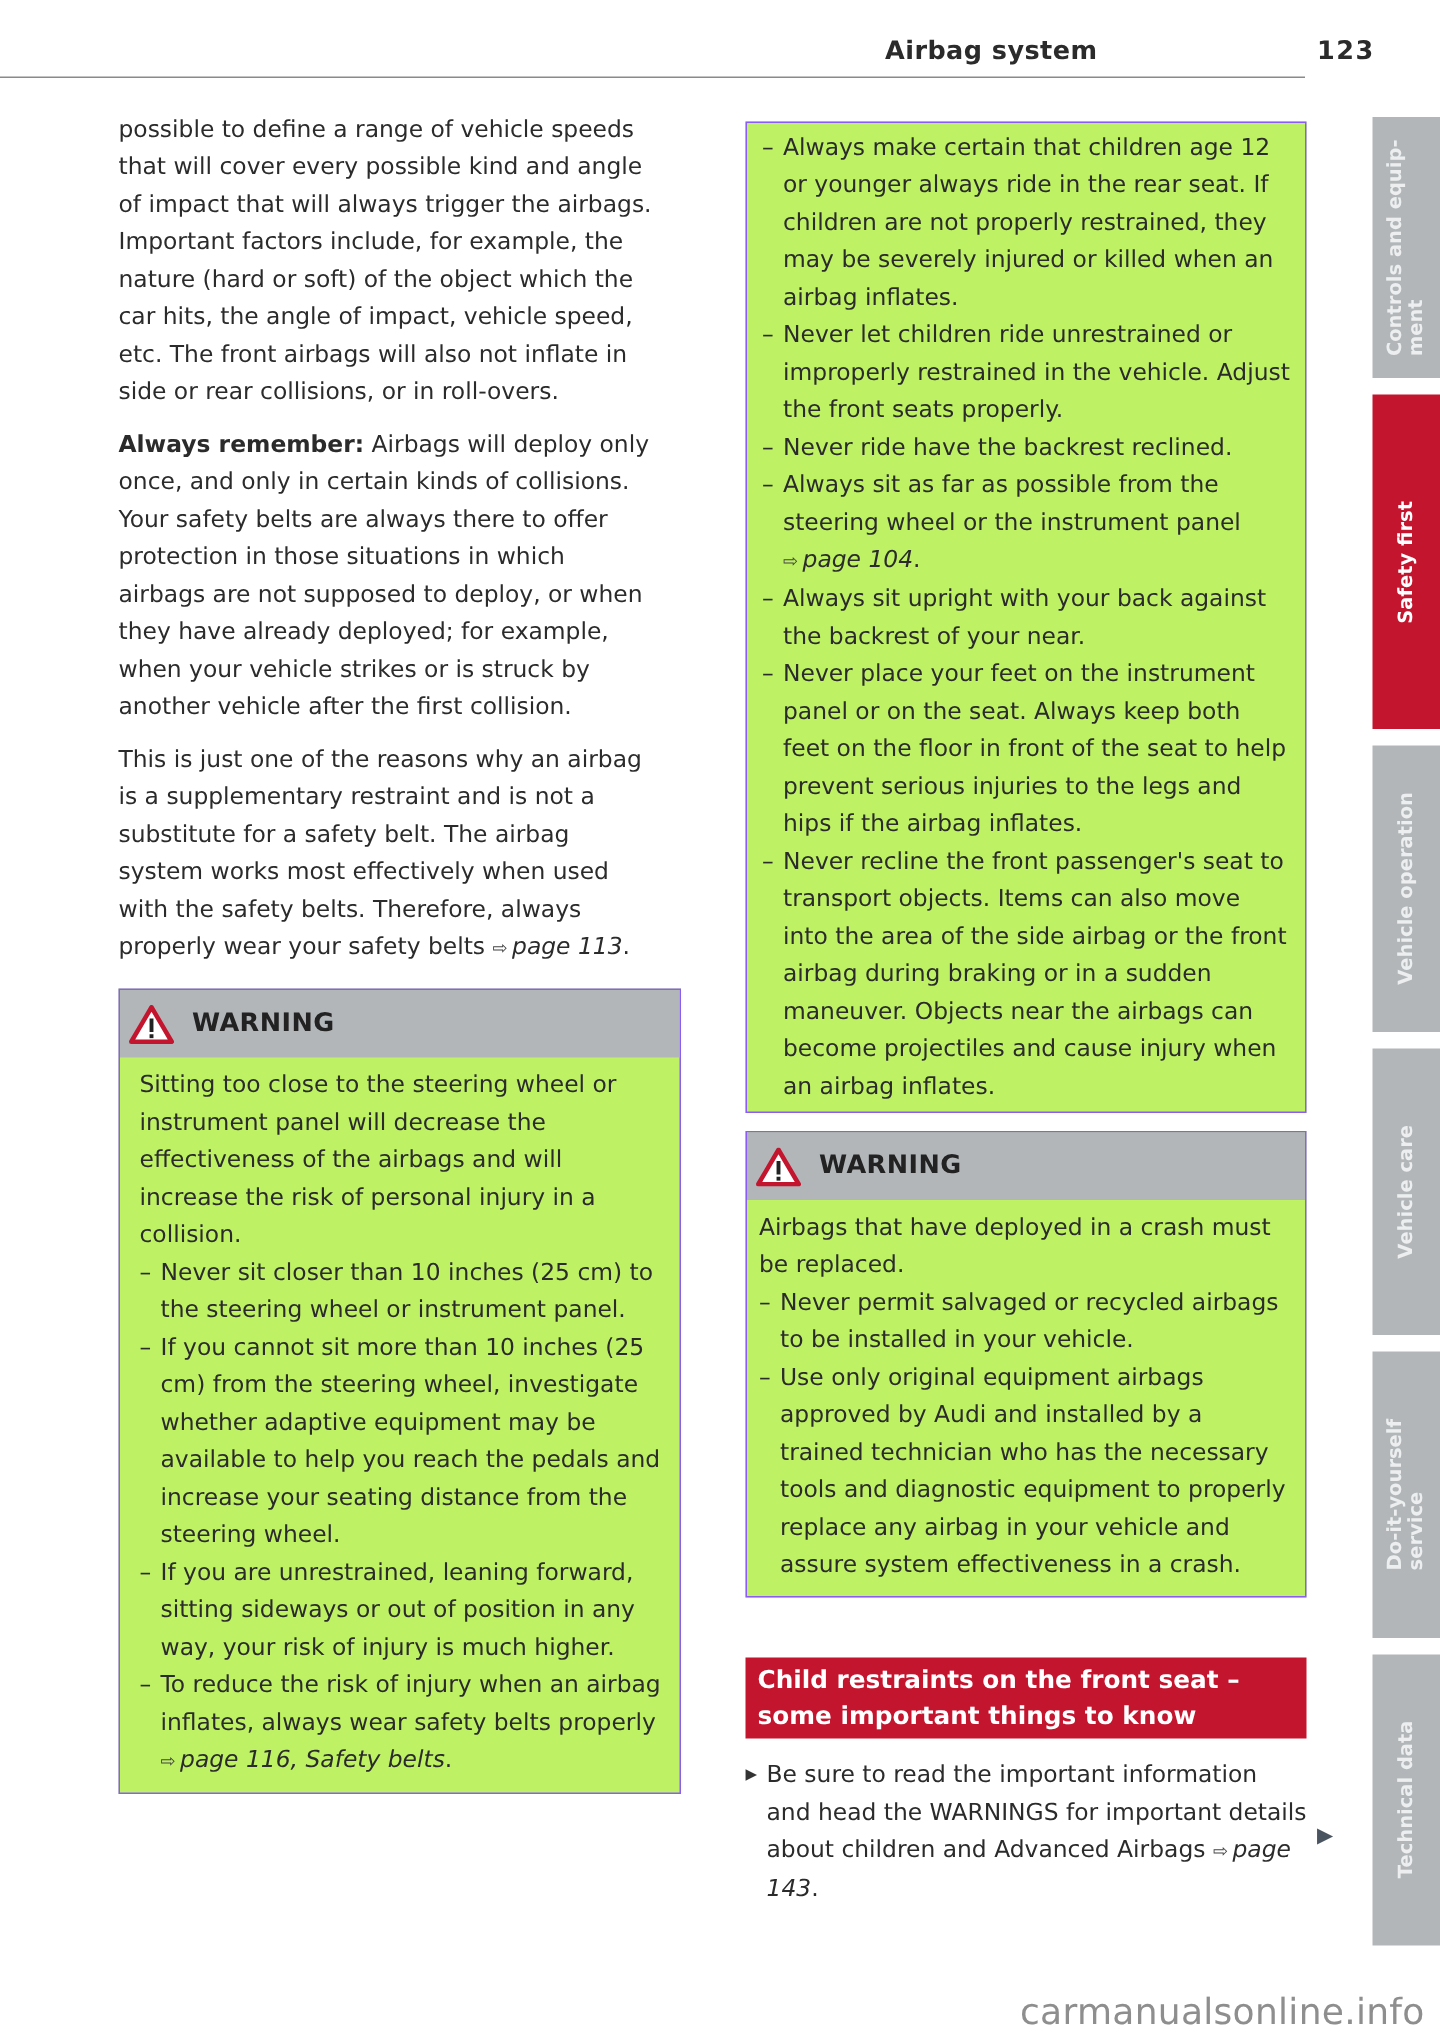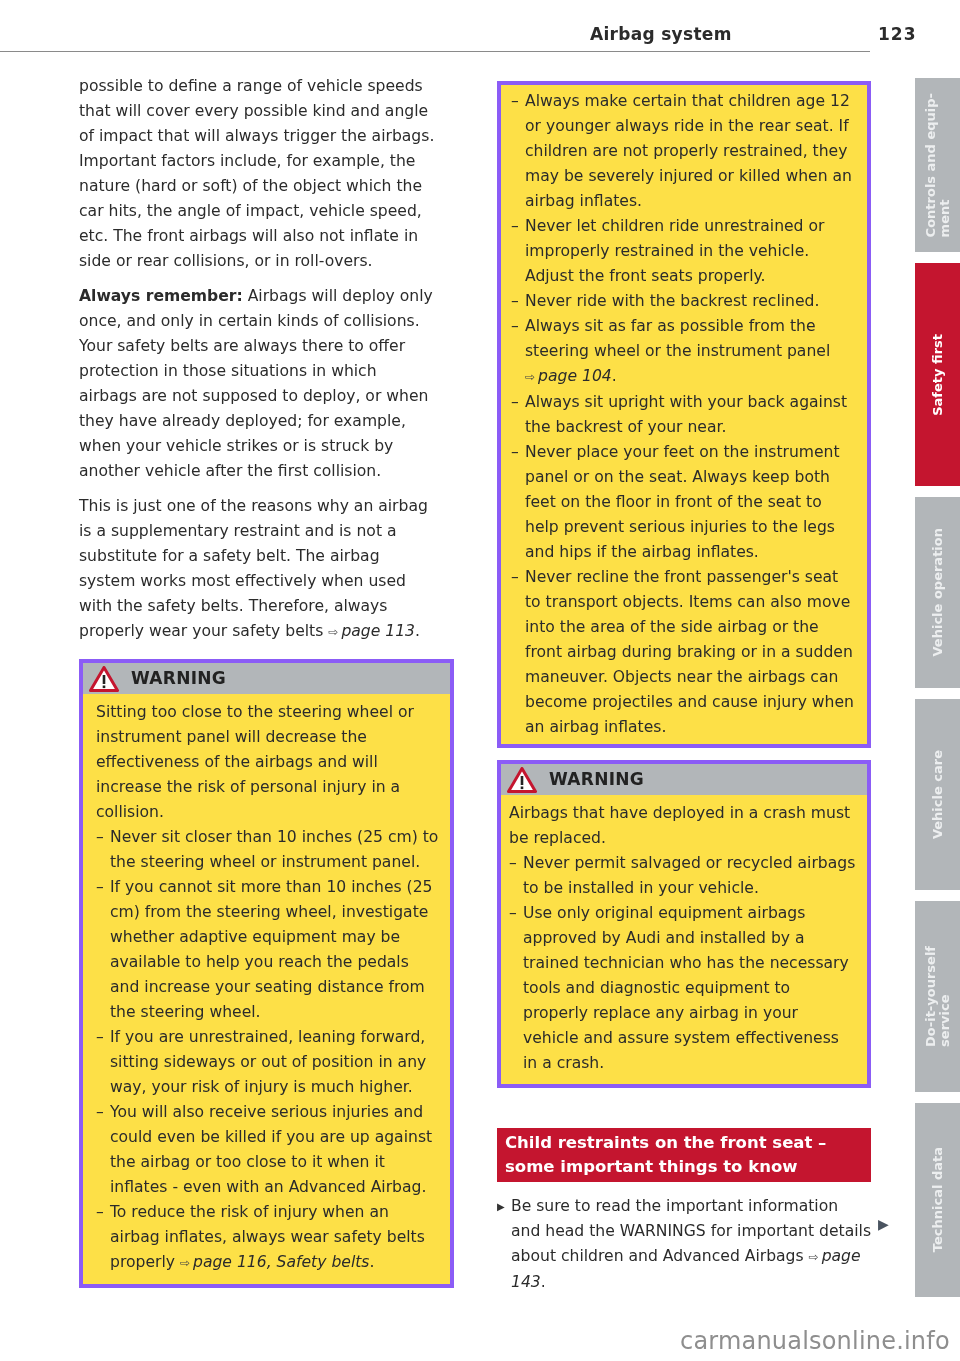--- a/index.html
+++ b/index.html
@@ -14,23 +14,23 @@
 
   .col { position: absolute; font-size: 15.6px; line-height: 25px; }
   .col-left { left: 79px; top: 74px; width: 375px; }
   .col-right { left: 497px; top: 81px; width: 374px; }
 
   p { margin: 0 18px 10px 0; }
   .bold { font-weight: bold; }
   .ref { font-style: italic; }
   .arrow { font-size: 12px; color: #444; margin-right: 3px; }
 
-  .box { border: 4px solid #8b5cf6; background: #fde047; }
+  .box { border: 1px solid #8b5cf6; background: #bef264; }
   .box-plain { padding: 4px 10px 4px 10px; }
-  .warn-head { background: #b2b6b9; height: 31px; display: flex; align-items: center; padding-left: 6px; }
+  .warn-head { background: #b2b6b9; height: 45px; display: flex; align-items: center; padding-left: 6px; }
   .warn-head .tri { width: 30px; height: 26px; margin-right: 12px; }
   .warn-title { font-weight: bold; font-size: 17px; color: #222; letter-spacing: 0.3px; }
   .warn-body { padding: 6px 10px 8px 13px; }
 
   ul.dash { list-style: none; margin: 0; padding: 0; }
   ul.dash li { position: relative; padding-left: 14px; }
   ul.dash li::before { content: "–"; position: absolute; left: 0; top: 0; }
 
   .section-head {
     background: #c4152f; color: #fff; font-weight: bold; font-size: 16.5px; line-height: 24px;
@@ -74,33 +74,32 @@
         <rect x="13.7" y="19.5" width="2.6" height="2.6" fill="#222"></rect>
       </svg>
       <span class="warn-title">WARNING</span>
     </div>
     <div class="warn-body">
       <div>Sitting too close to the steering wheel or instrument panel will decrease the effectiveness of the airbags and will increase the risk of personal injury in a collision.</div>
       <ul class="dash">
         <li>Never sit closer than 10 inches (25 cm) to the steering wheel or instrument panel.</li>
         <li>If you cannot sit more than 10 inches (25 cm) from the steering wheel, investigate whether adaptive equipment may be available to help you reach the pedals and increase your seating distance from the steering wheel.</li>
         <li>If you are unrestrained, leaning forward, sitting sideways or out of position in any way, your risk of injury is much higher.</li>
-        <li>You will also receive serious injuries and could even be killed if you are up against the airbag or too close to it when it inflates - even with an Advanced Airbag.</li>
         <li><span>To reduce the risk of injury when an airbag inflates, always wear safety belts properly </span><span class="arrow">⇨</span><span class="ref">page 116, Safety belts</span><span>.</span></li>
       </ul>
     </div>
   </div>
 </div>
 
 <div class="col col-right">
   <div class="box box-plain">
     <ul class="dash">
       <li>Always make certain that children age 12 or younger always ride in the rear seat. If children are not properly restrained, they may be severely injured or killed when an airbag inflates.</li>
       <li>Never let children ride unrestrained or improperly restrained in the vehicle. Adjust the front seats properly.</li>
-      <li>Never ride with the backrest reclined.</li>
+      <li>Never ride have the backrest reclined.</li>
       <li><span>Always sit as far as possible from the steering wheel or the instrument panel </span><span class="arrow">⇨</span><span class="ref">page 104</span><span>.</span></li>
       <li>Always sit upright with your back against the backrest of your near.</li>
       <li>Never place your feet on the instrument panel or on the seat. Always keep both feet on the floor in front of the seat to help prevent serious injuries to the legs and hips if the airbag inflates.</li>
       <li>Never recline the front passenger's seat to transport objects. Items can also move into the area of the side airbag or the front airbag during braking or in a sudden maneuver. Objects near the airbags can become projectiles and cause injury when an airbag inflates.</li>
     </ul>
   </div>
 
   <div class="box" style="margin-top:12px">
     <div class="warn-head">
       <svg class="tri" viewBox="0 0 30 26">

